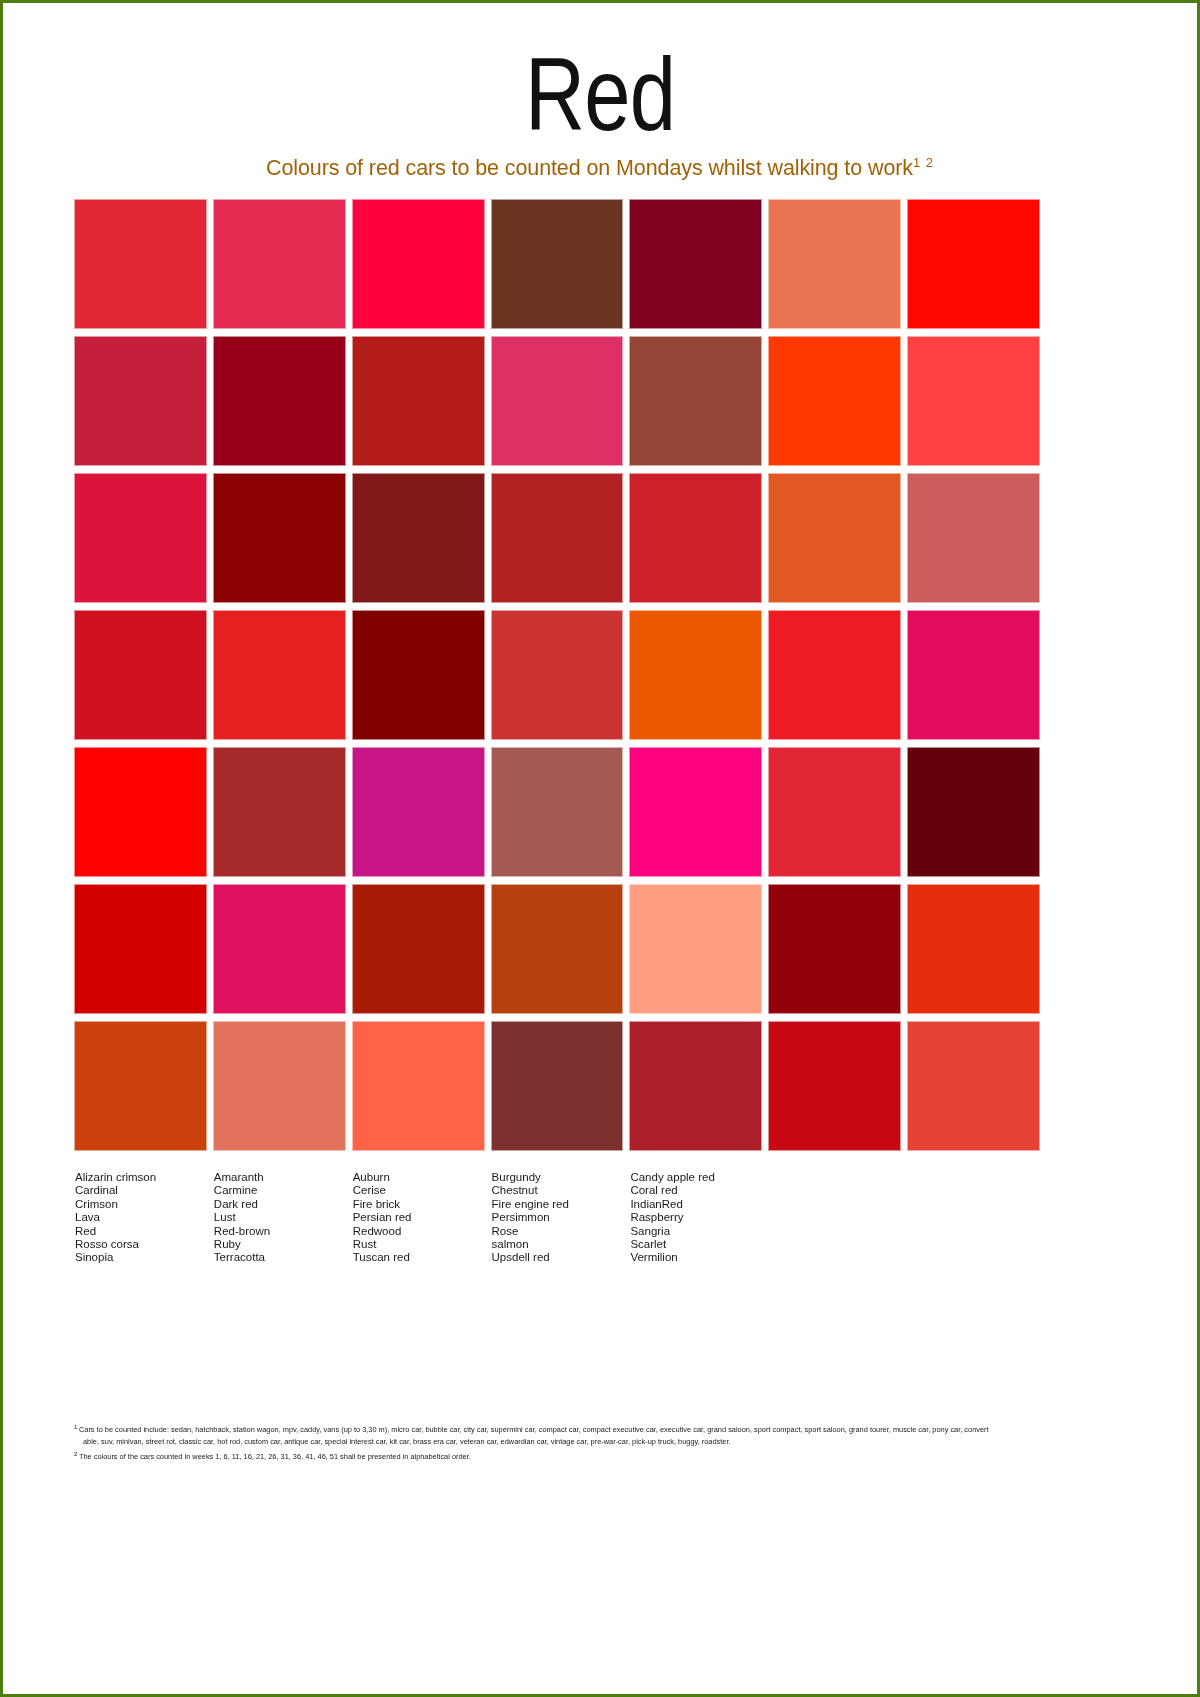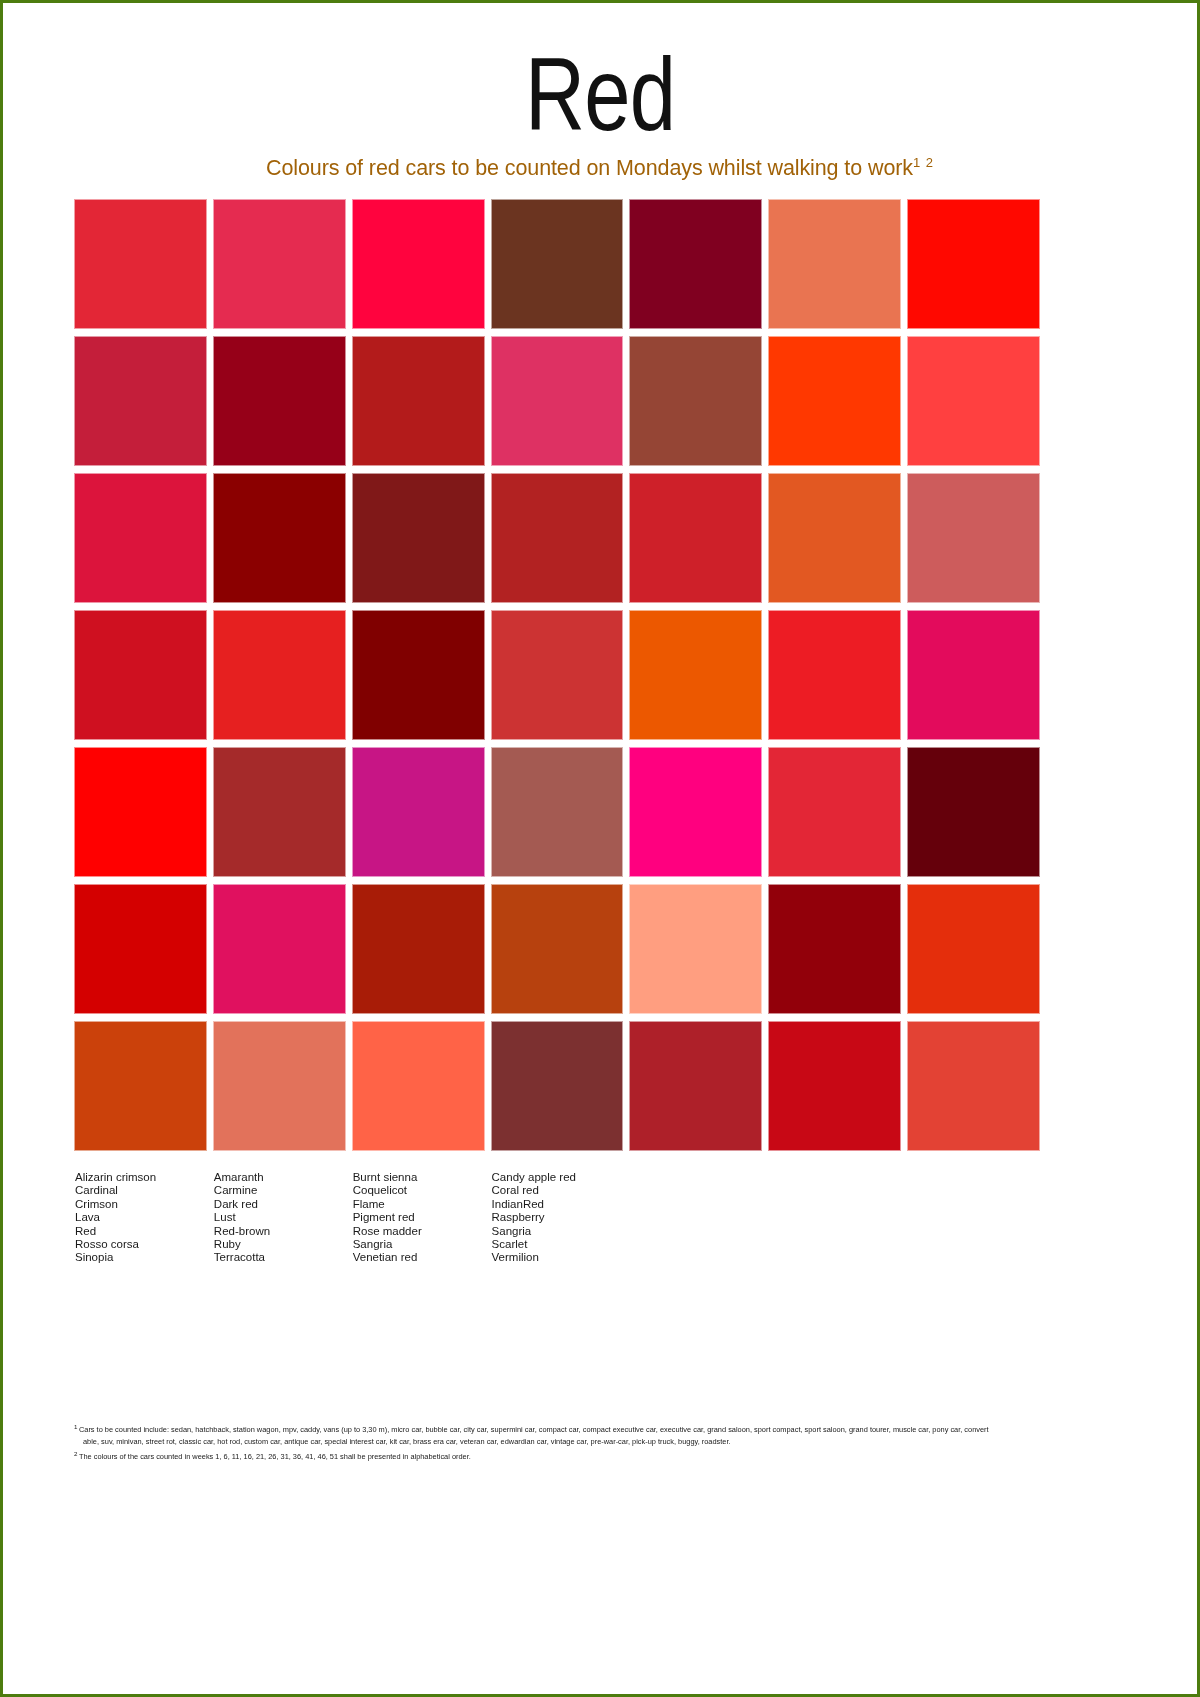--- a/index.html
+++ b/index.html
@@ -187,27 +187,36 @@
       <div class="name-col">
         <div class="name-item">Amaranth</div>
         <div class="name-item">Carmine</div>
         <div class="name-item">Dark red</div>
         <div class="name-item">Lust</div>
         <div class="name-item">Red-brown</div>
         <div class="name-item">Ruby</div>
         <div class="name-item">Terracotta</div>
       </div>
       <div class="name-col">
-        <div class="name-item">Burnt sienna</div>
-        <div class="name-item">Coquelicot</div>
-        <div class="name-item">Flame</div>
-        <div class="name-item">Pigment red</div>
-        <div class="name-item">Rose madder</div>
-        <div class="name-item">Sangria</div>
-        <div class="name-item">Venetian red</div>
+        <div class="name-item">Auburn</div>
+        <div class="name-item">Cerise</div>
+        <div class="name-item">Fire brick</div>
+        <div class="name-item">Persian red</div>
+        <div class="name-item">Redwood</div>
+        <div class="name-item">Rust</div>
+        <div class="name-item">Tuscan red</div>
+      </div>
+      <div class="name-col">
+        <div class="name-item">Burgundy</div>
+        <div class="name-item">Chestnut</div>
+        <div class="name-item">Fire engine red</div>
+        <div class="name-item">Persimmon</div>
+        <div class="name-item">Rose</div>
+        <div class="name-item">salmon</div>
+        <div class="name-item">Upsdell red</div>
       </div>
       <div class="name-col">
         <div class="name-item">Candy apple red</div>
         <div class="name-item">Coral red</div>
         <div class="name-item">IndianRed</div>
         <div class="name-item">Raspberry</div>
         <div class="name-item">Sangria</div>
         <div class="name-item">Scarlet</div>
         <div class="name-item">Vermilion</div>
       </div>

